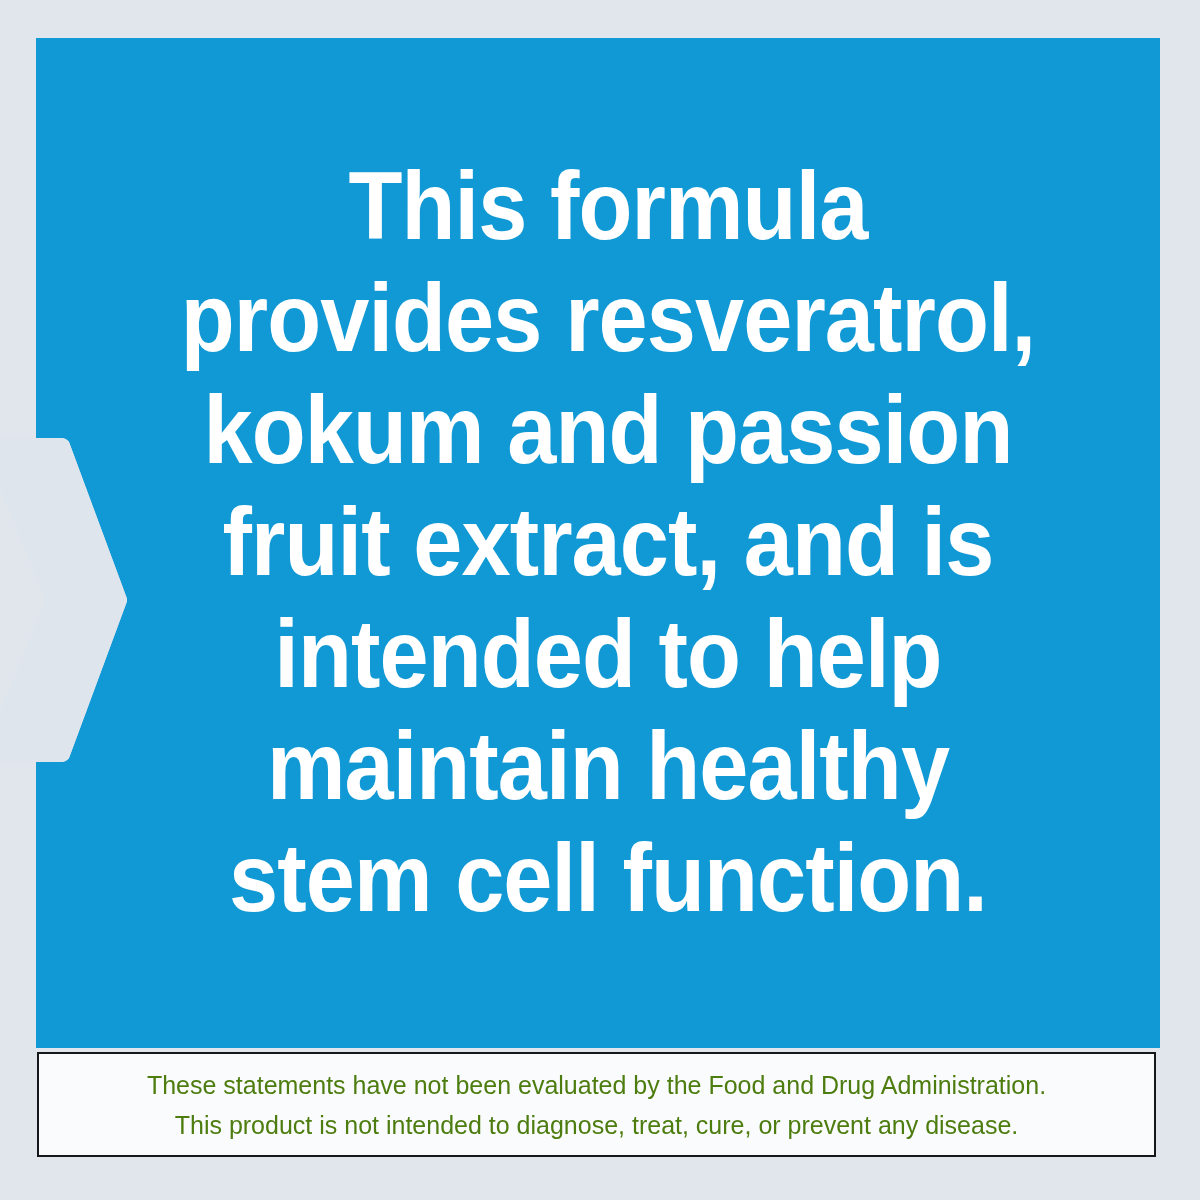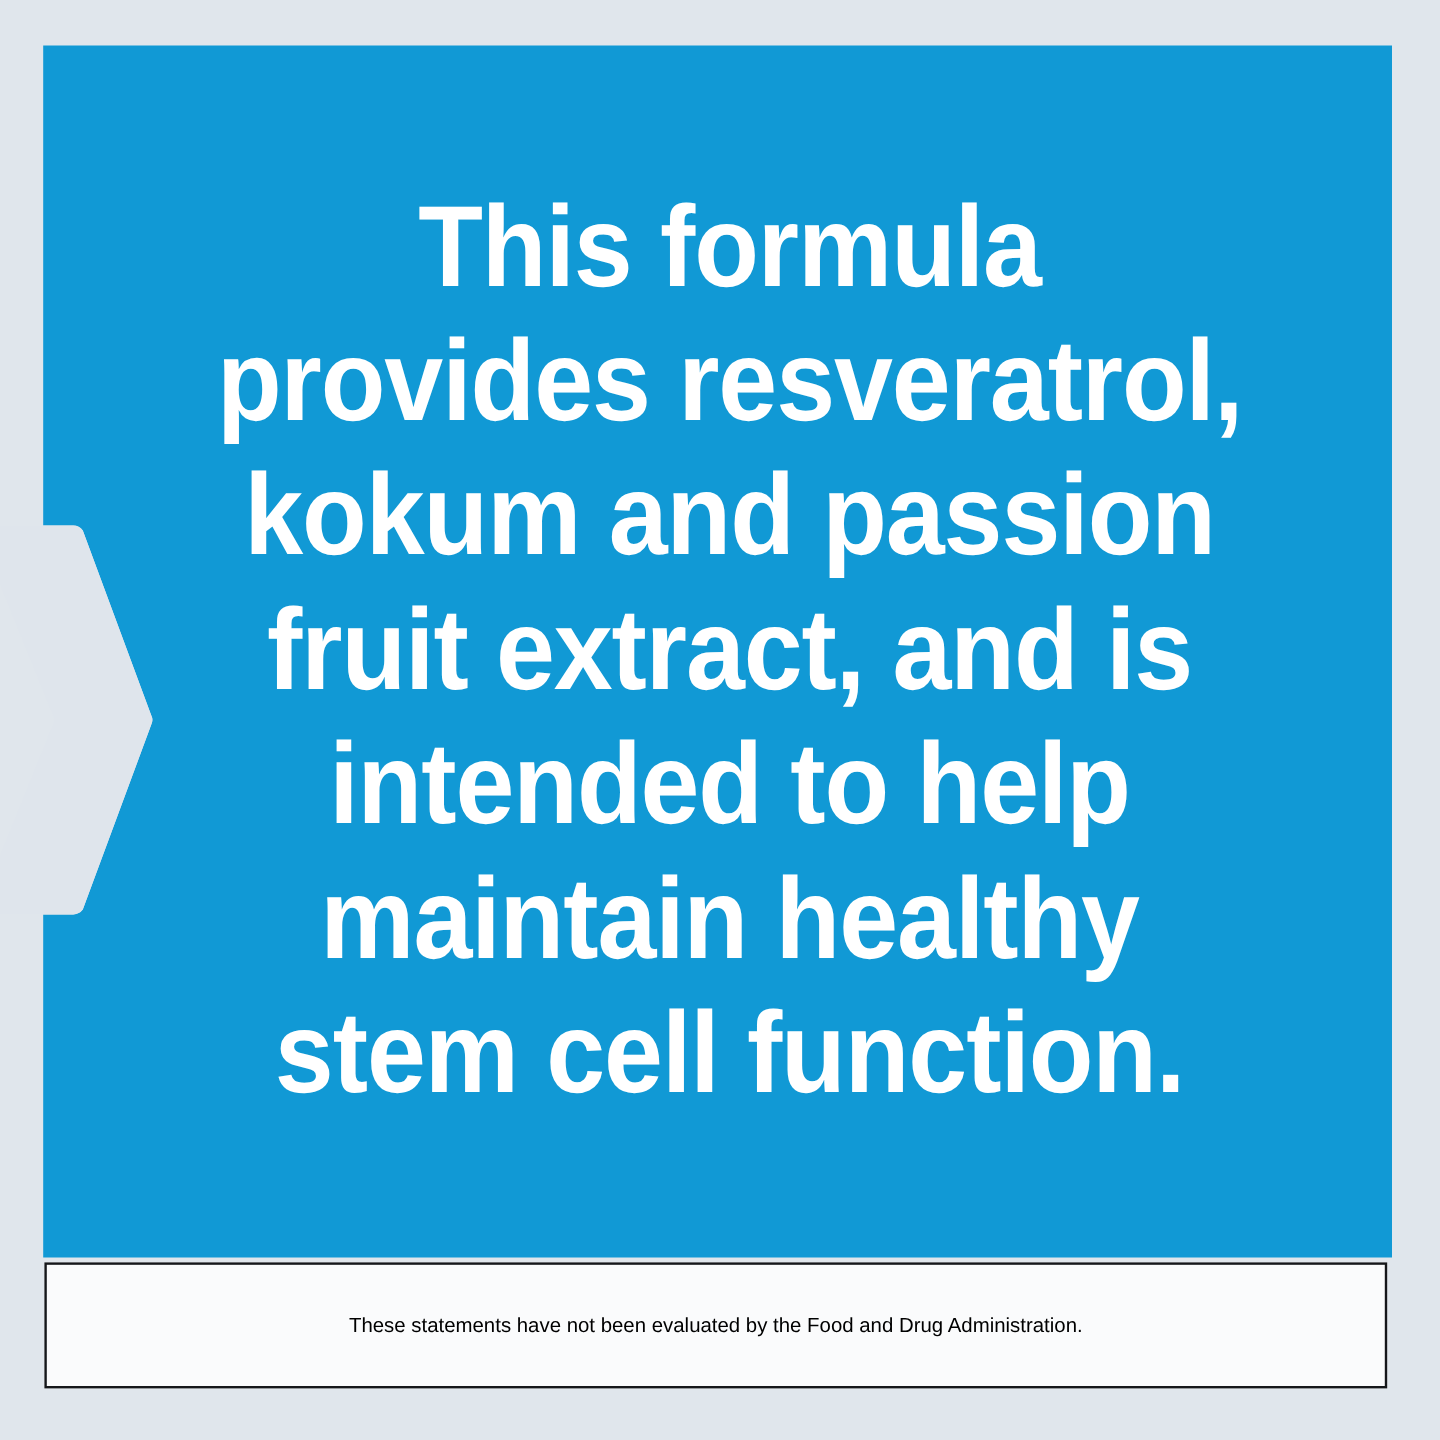--- a/index.html
+++ b/index.html
@@ -61,23 +61,23 @@
     height: 105px;
     background: #fafbfc;
     border: 2px solid #15171a;
     box-sizing: border-box;
     display: flex;
     flex-direction: column;
     align-items: center;
     justify-content: center;
   }
   .disclaimer-line {
-    color: #000000;
+    color: #4d7c0f;
     font-family: "Liberation Sans", "DejaVu Sans", sans-serif;
-    font-size: 17px;
+    font-size: 25px;
     font-weight: normal;
     line-height: 40px;
     text-align: center;
     white-space: nowrap;
   }
 </style>
 </head>
 <body>
 
 <div id="card">
@@ -112,15 +112,16 @@
              L -20,762
              L 44,604
              Q 46,600 44,596
              Z"></path>
   </svg>
 
   <h1 id="claim">This formula provides resveratrol, kokum and passion fruit extract, and is intended to help maintain healthy stem cell function.</h1>
 
   <div id="disclaimer">
     <div class="disclaimer-line">These statements have not been evaluated by the Food and Drug Administration.</div>
+    <div class="disclaimer-line">This product is not intended to diagnose, treat, cure, or prevent any disease.</div>
   </div>
 
 </div>
 
 </body></html>

